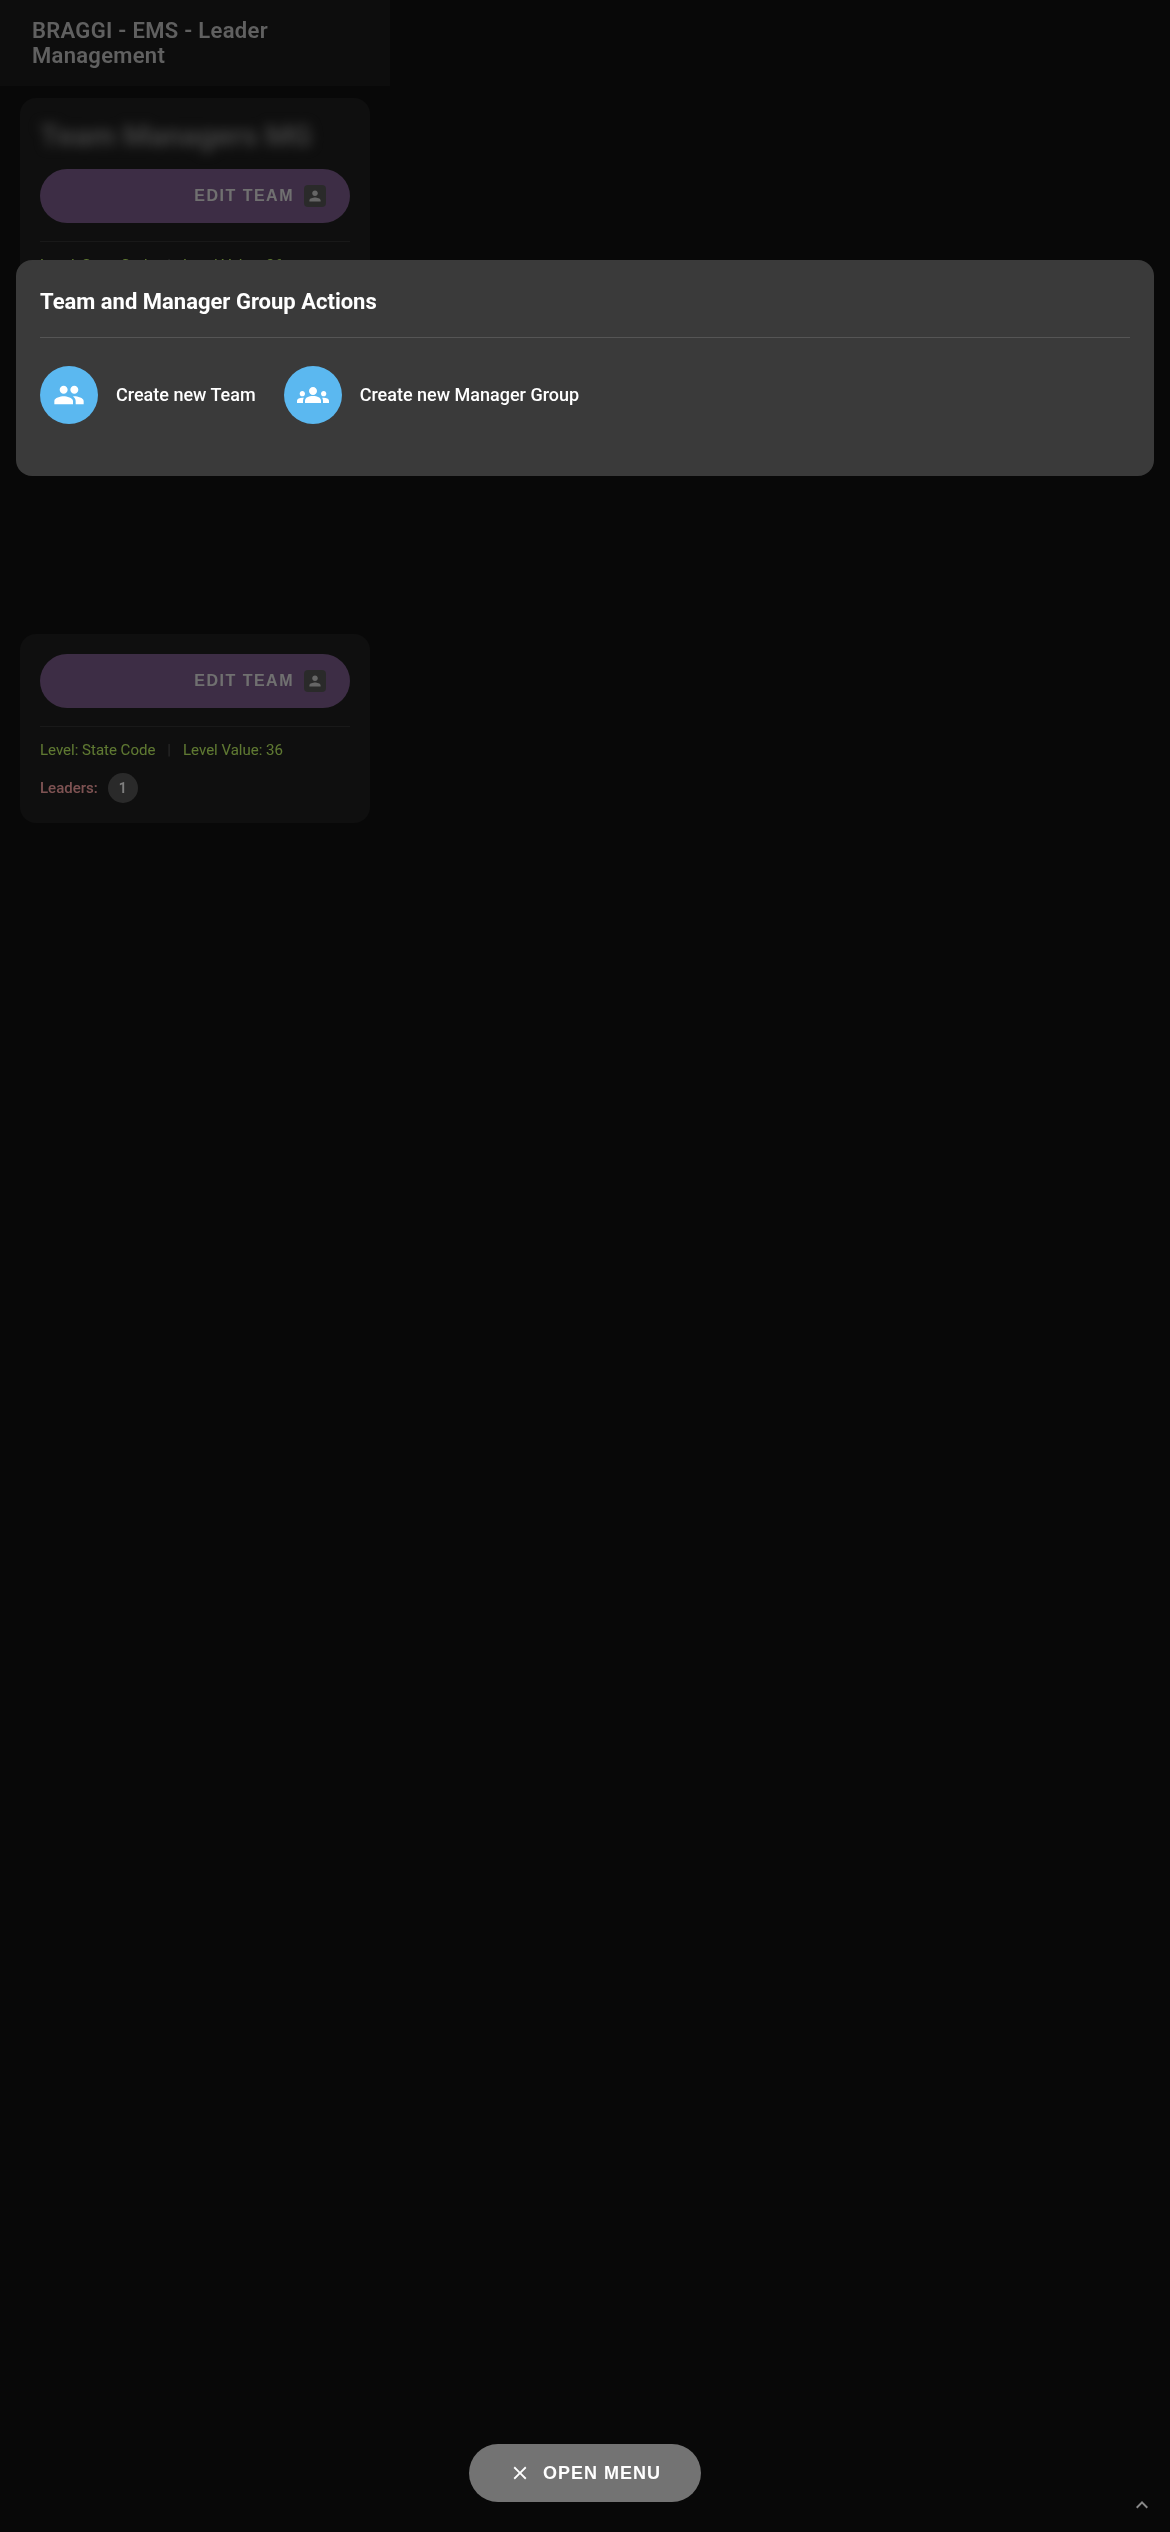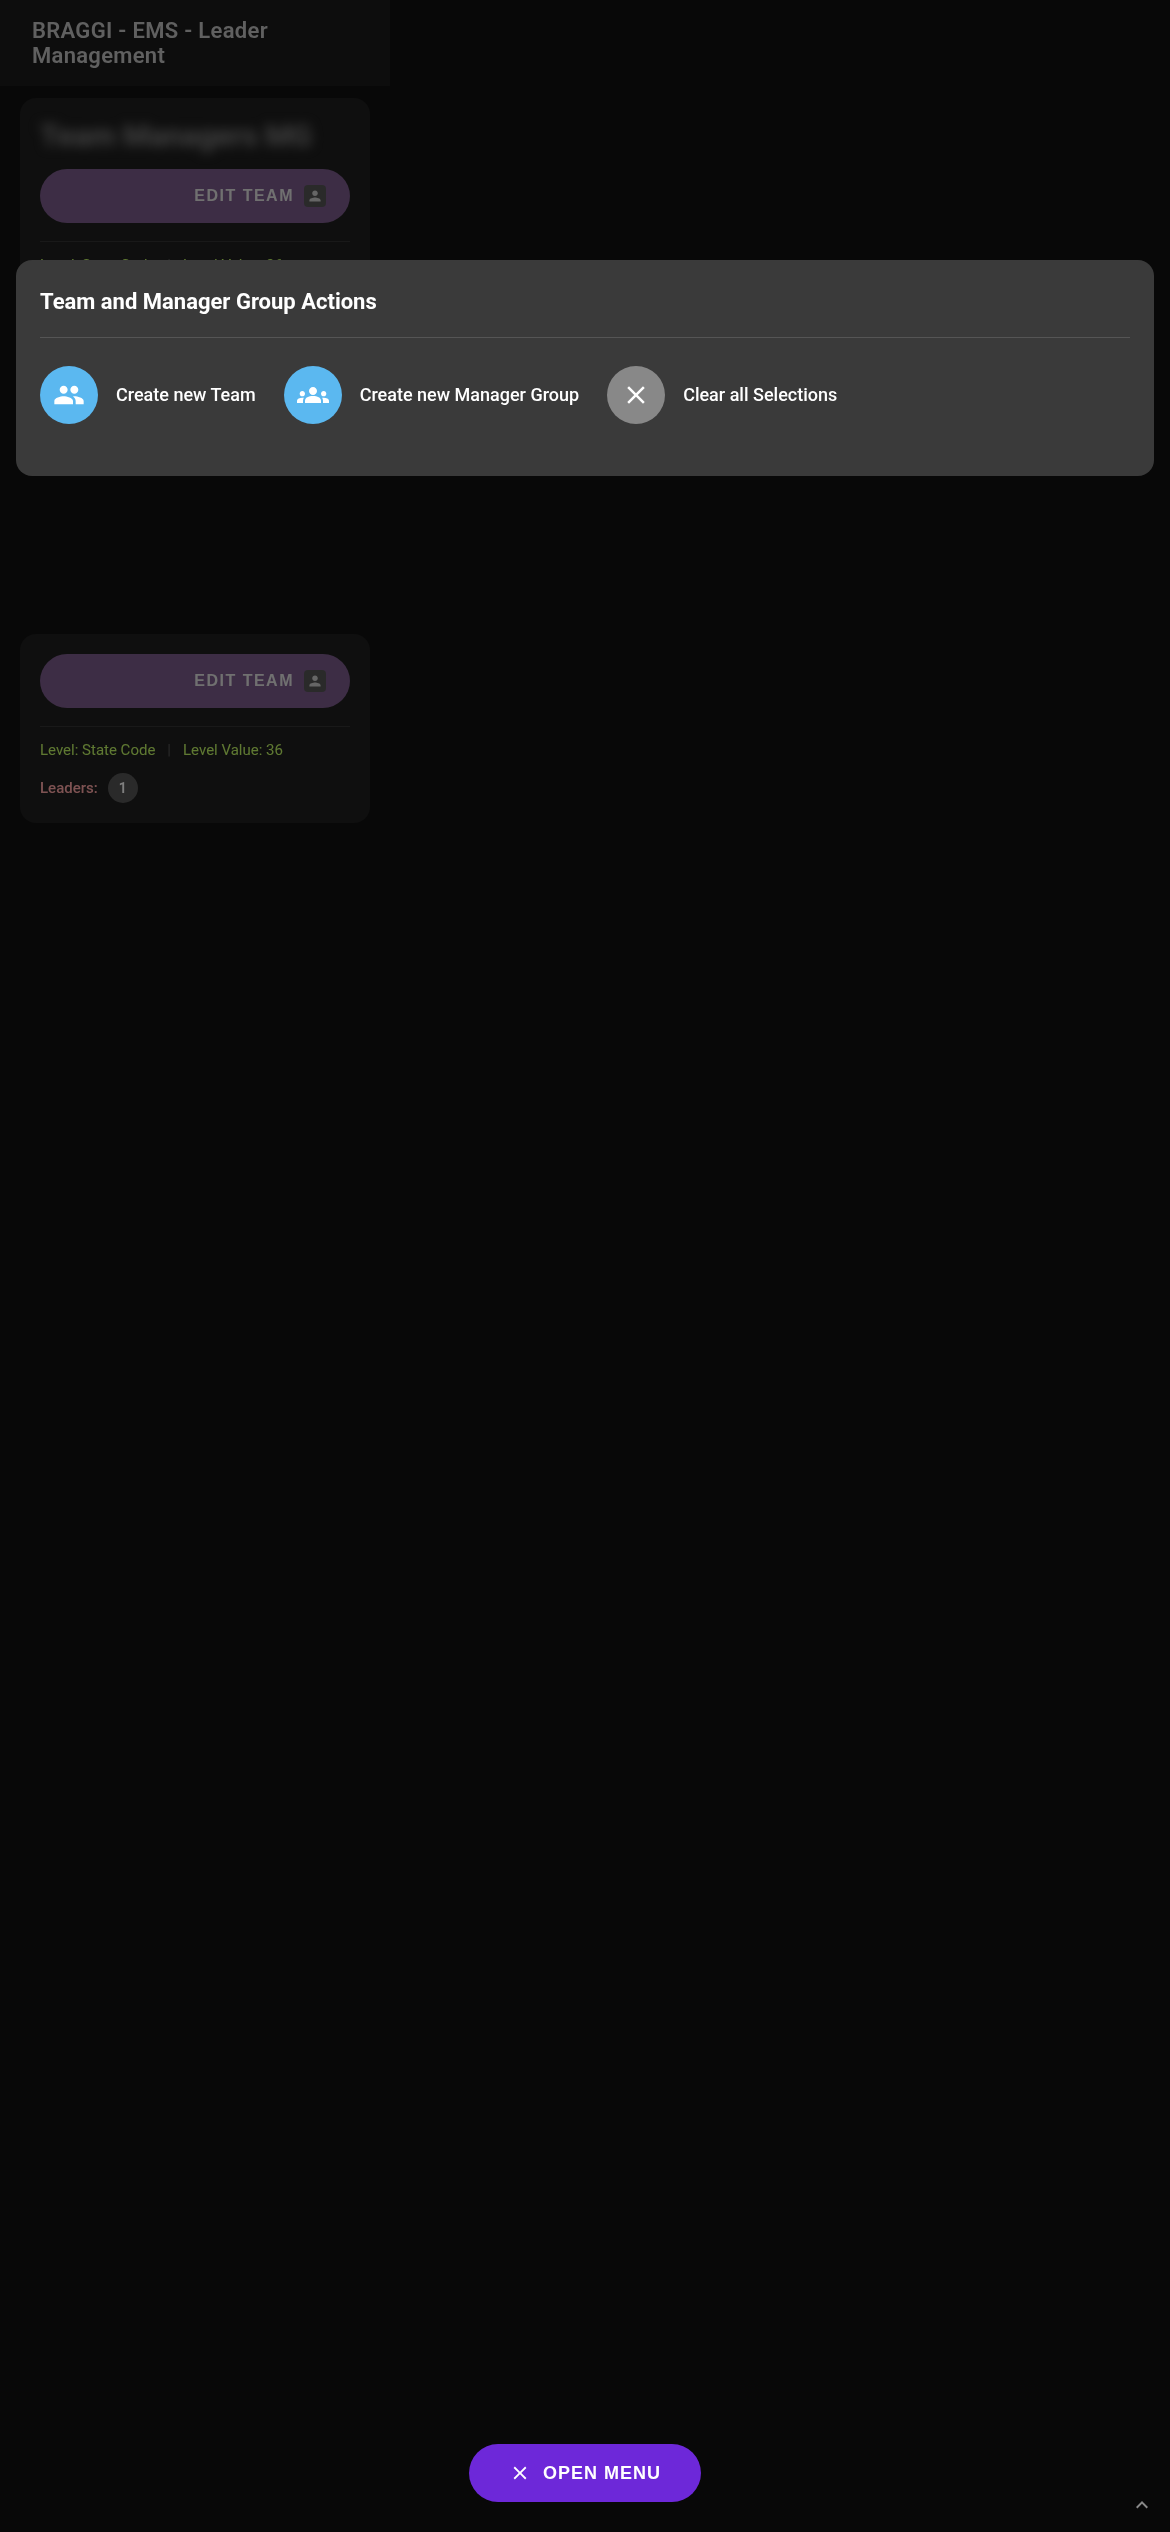--- a/index.html
+++ b/index.html
@@ -218,21 +218,21 @@
       position: fixed;
       bottom: 30px;
       left: 0;
       right: 0;
       display: flex;
       justify-content: center;
       z-index: 30;
     }
 
     .open-menu-button {
-      background-color: #6d28d9;
+      background-color: #737373;
       border: none;
       border-radius: 50px;
       padding: 18px 40px;
       display: flex;
       align-items: center;
       gap: 12px;
       cursor: pointer;
     }
 
     .open-menu-button span {
@@ -319,28 +319,20 @@
 
       <div class="action-item">
         <div class="action-icon-circle action-icon-blue">
           <svg width="32" height="32" viewBox="0 0 24 24" fill="white">
             <path d="M12 12.75c1.63 0 3.07.39 4.24.9 1.08.48 1.76 1.56 1.76 2.73V18H6v-1.61c0-1.18.68-2.26 1.76-2.73 1.17-.52 2.61-.91 4.24-.91zM4 13c1.1 0 2-.9 2-2s-.9-2-2-2-2 .9-2 2 .9 2 2 2zm1.13 1.1c-.37-.06-.74-.1-1.13-.1-.99 0-1.93.21-2.78.58C.48 14.9 0 15.62 0 16.43V18h4.5v-1.61c0-.83.23-1.61.63-2.29zM20 13c1.1 0 2-.9 2-2s-.9-2-2-2-2 .9-2 2 .9 2 2 2zm4 3.43c0-.81-.48-1.53-1.22-1.85A6.95 6.95 0 0 0 20 14c-.39 0-.76.04-1.13.1.4.68.63 1.46.63 2.29V18H24v-1.57zM12 6c1.66 0 3 1.34 3 3s-1.34 3-3 3-3-1.34-3-3 1.34-3 3-3z"></path>
           </svg>
         </div>
         <span class="action-label">Create new Manager Group</span>
       </div>
 
-      <div class="action-item">
-        <div class="action-icon-circle action-icon-gray">
-          <svg width="30" height="30" viewBox="0 0 24 24" fill="white">
-            <path d="M19 6.41L17.59 5 12 10.59 6.41 5 5 6.41 10.59 12 5 17.59 6.41 19 12 13.41 17.59 19 19 17.59 13.41 12z"></path>
-          </svg>
-        </div>
-        <span class="action-label">Clear all Selections</span>
-      </div>
 
     </div>
   </div>
 </div>
 
 <div class="bottom-bar">
   <button class="open-menu-button">
     <svg width="22" height="22" viewBox="0 0 24 24" fill="white">
       <path d="M19 6.41L17.59 5 12 10.59 6.41 5 5 6.41 10.59 12 5 17.59 6.41 19 12 13.41 17.59 19 19 17.59 13.41 12z"></path>
     </svg>

